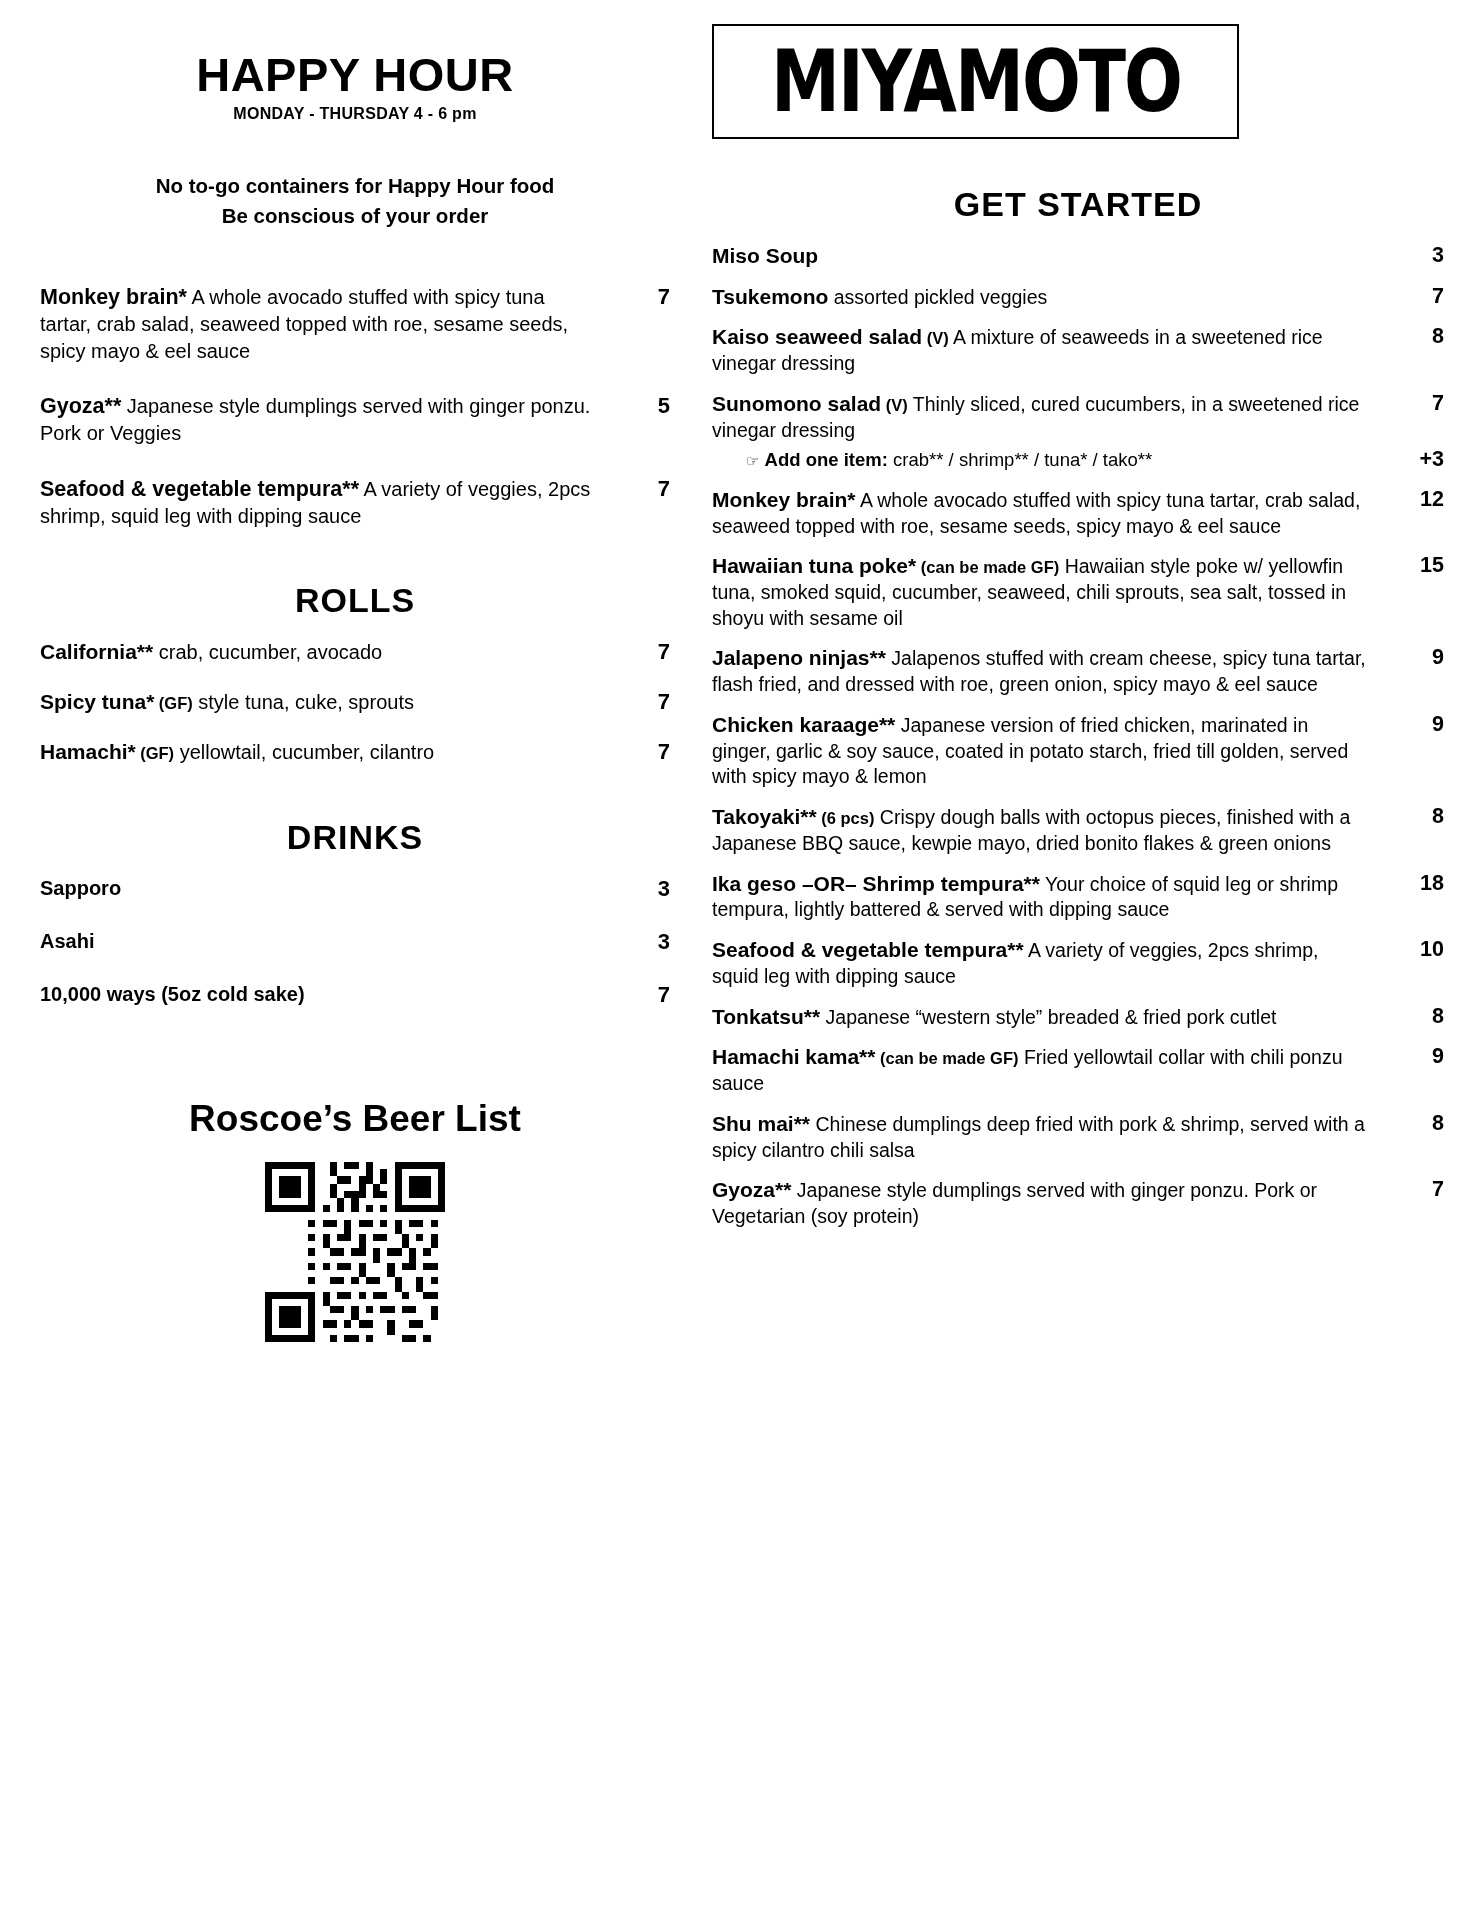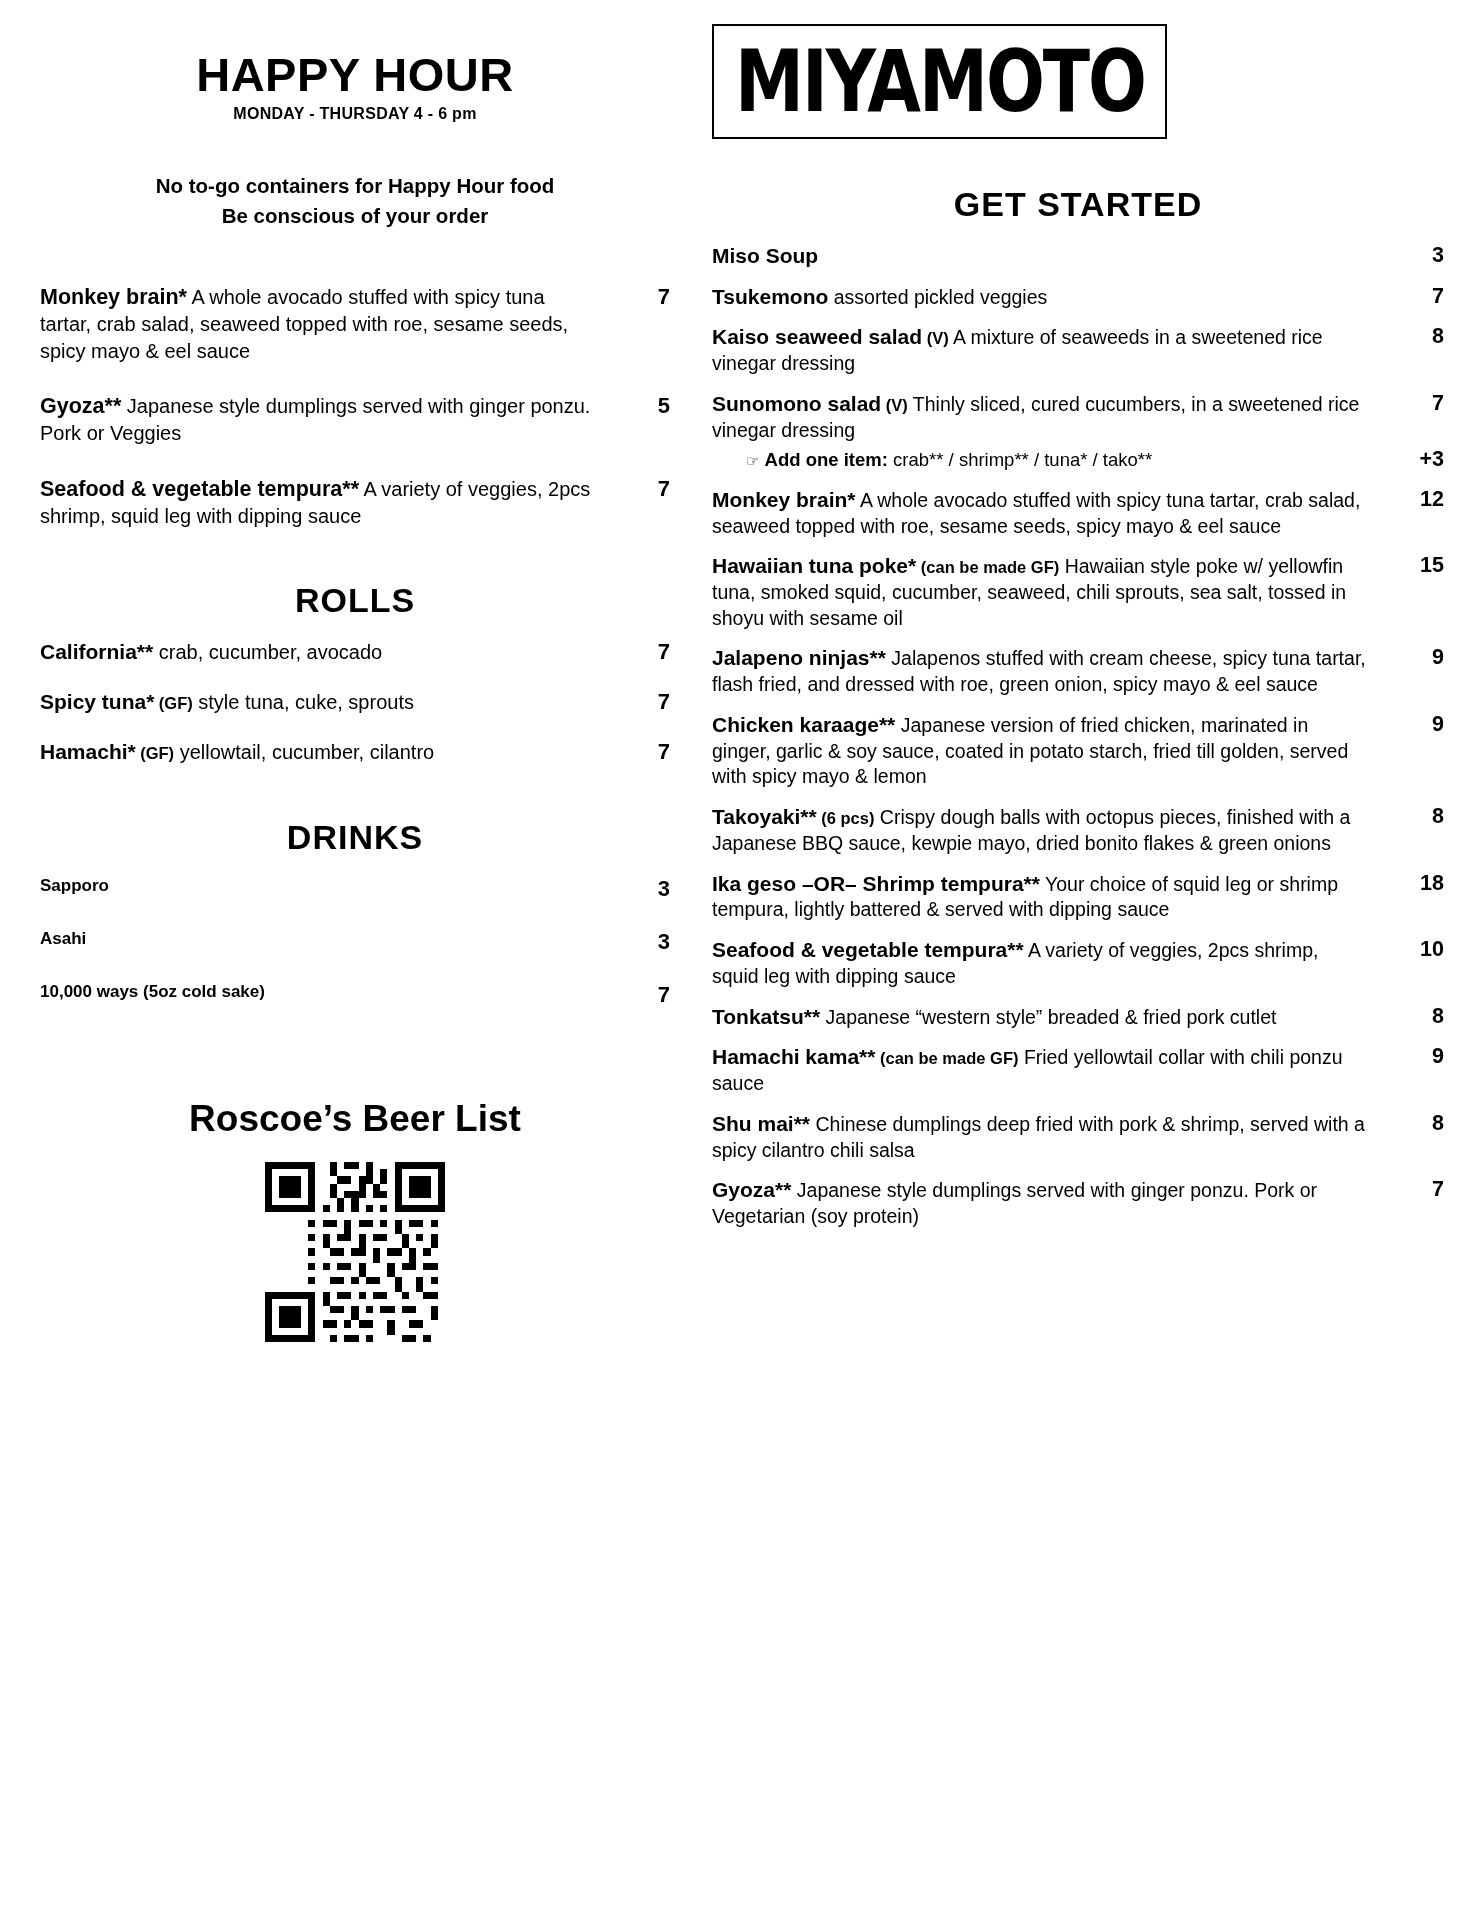--- a/index.html
+++ b/index.html
@@ -91,21 +91,21 @@
   .tag {
     font-weight: bold;
     font-size: 16.5px;
   }
 
   .left-list .item { margin-bottom: 28px; }
   .left-list-tight .item { margin-bottom: 22px; gap: 36px; }
   .left-list-tight .nm { font-size: 21px; }
 
   .drinks .item { margin-bottom: 26px; }
-  .drinks .nm { font-size: 17px; }
+  .drinks .nm { font-size: 20px; }
 
   .beer-title {
     text-align: center;
     font-size: 37px;
     font-weight: bold;
     margin-top: 90px;
   }
   .qr-wrap {
     display: flex;
     justify-content: center;
@@ -113,21 +113,21 @@
   }
   .qr {
     width: 180px;
     height: 180px;
     background-color: #ffffff;
   }
 
   
   .logo-box {
     border: 2px solid #000;
-    width: 455px;
+    width: 527px;
     height: 115px;
     margin: 4px 0 0 0;
     display: flex;
     align-items: center;
     justify-content: center;
     overflow: hidden;
   }
   .logo-text {
     font-family: "DejaVu Sans", sans-serif;
     font-weight: bold;

